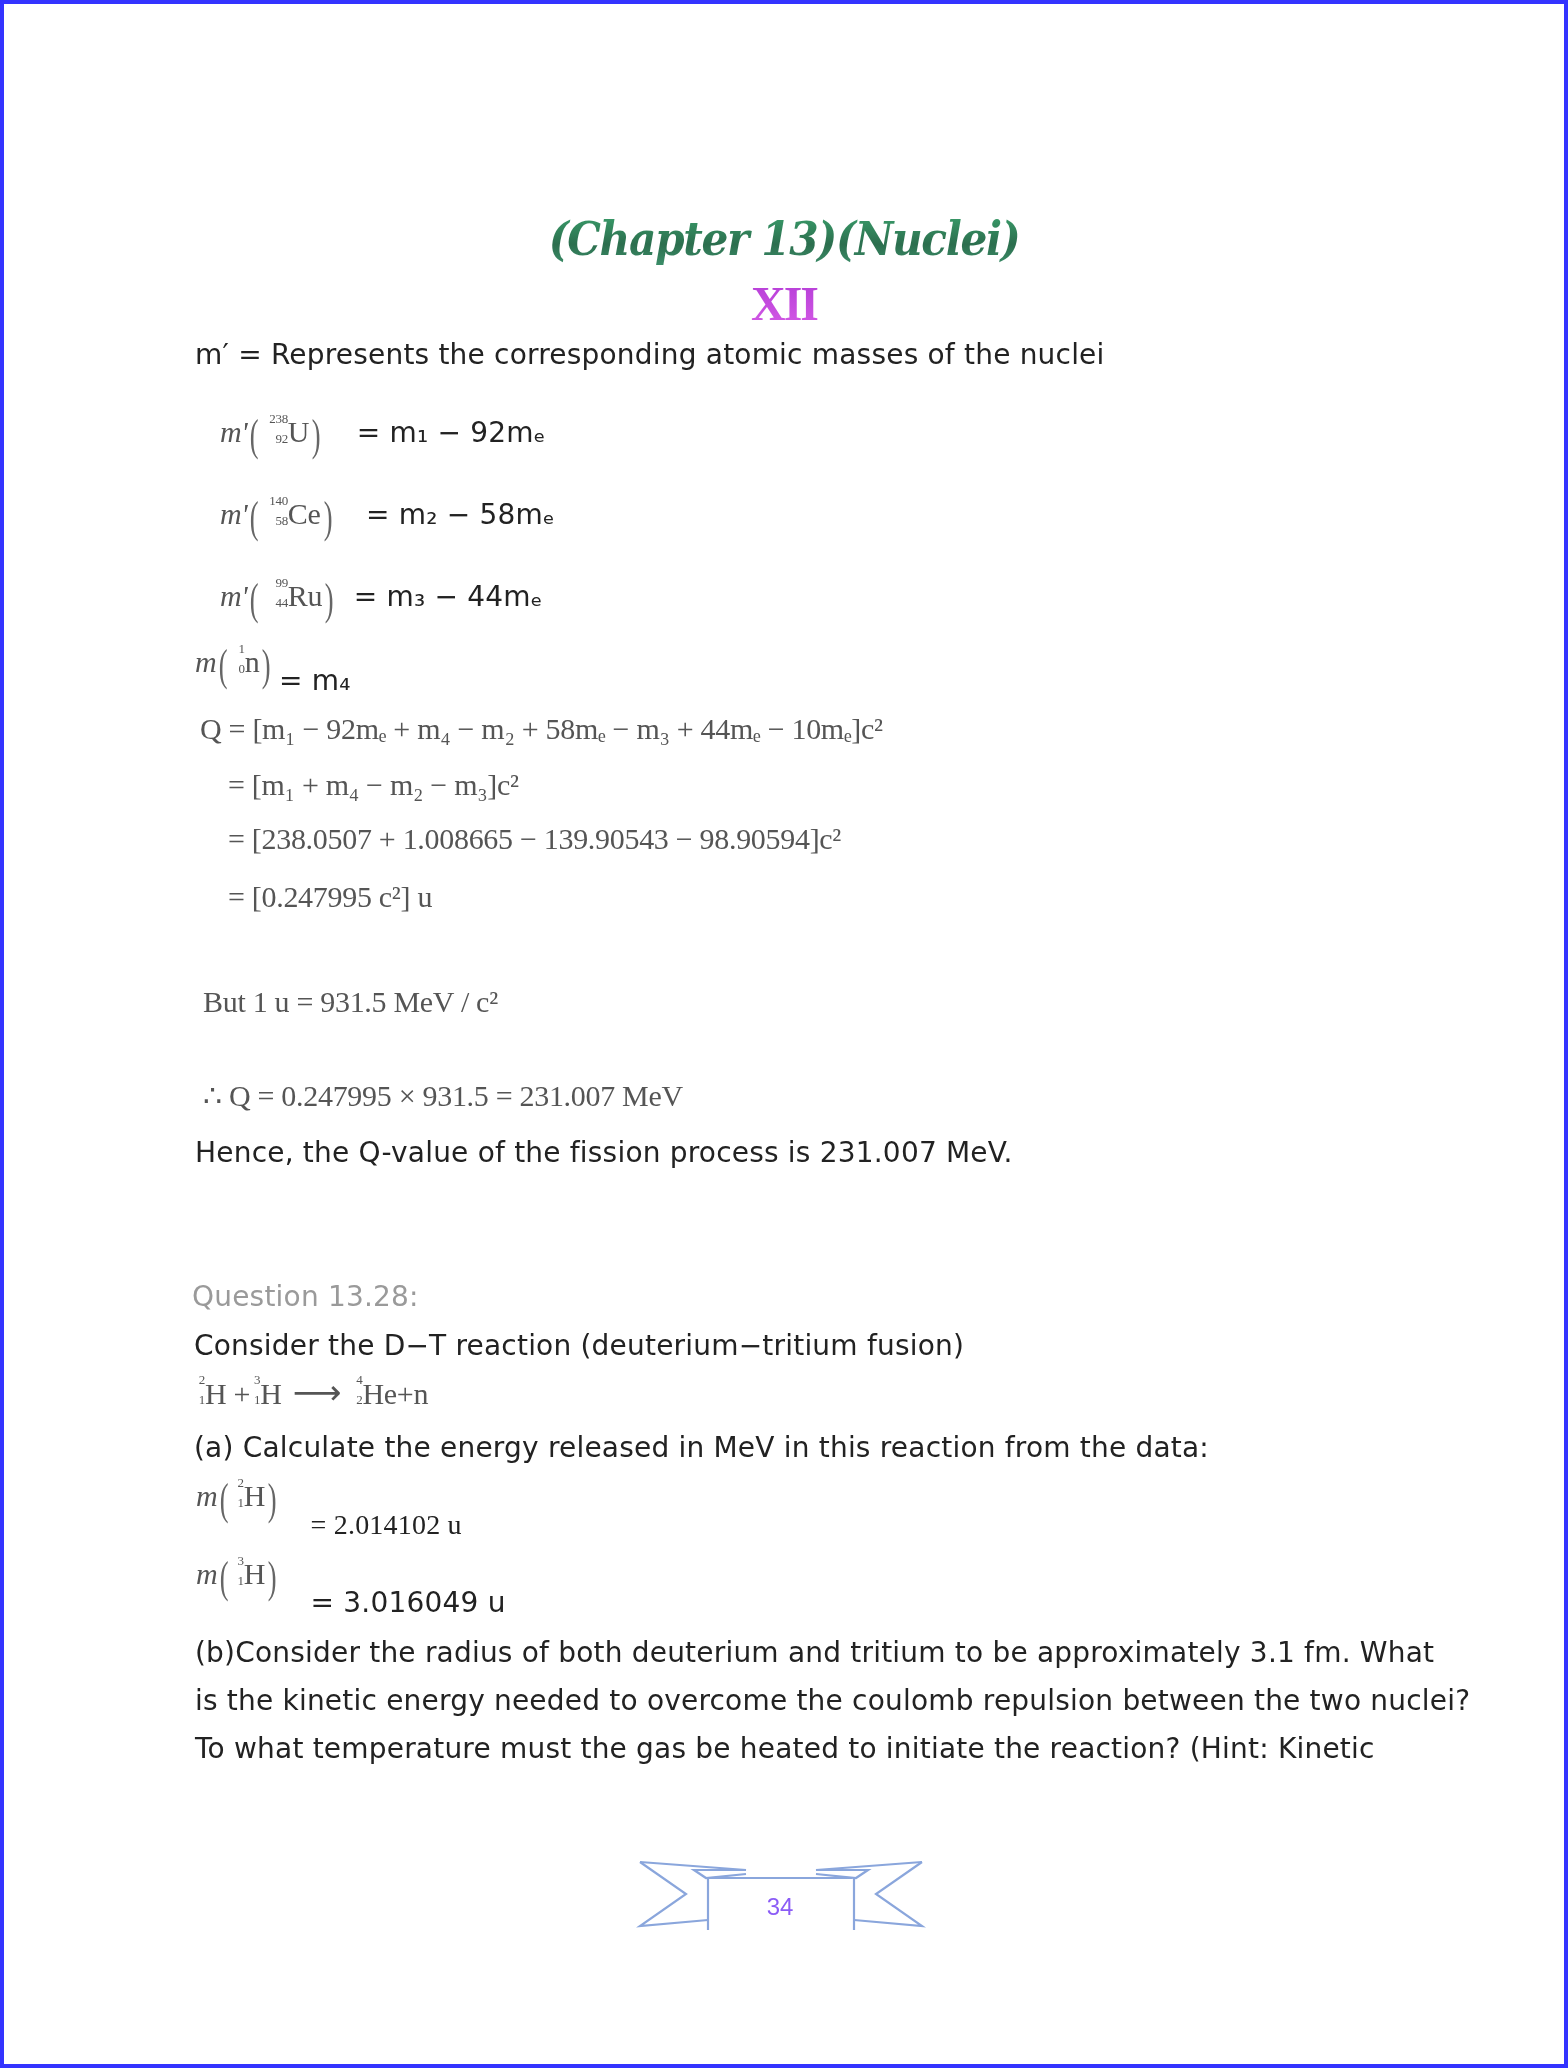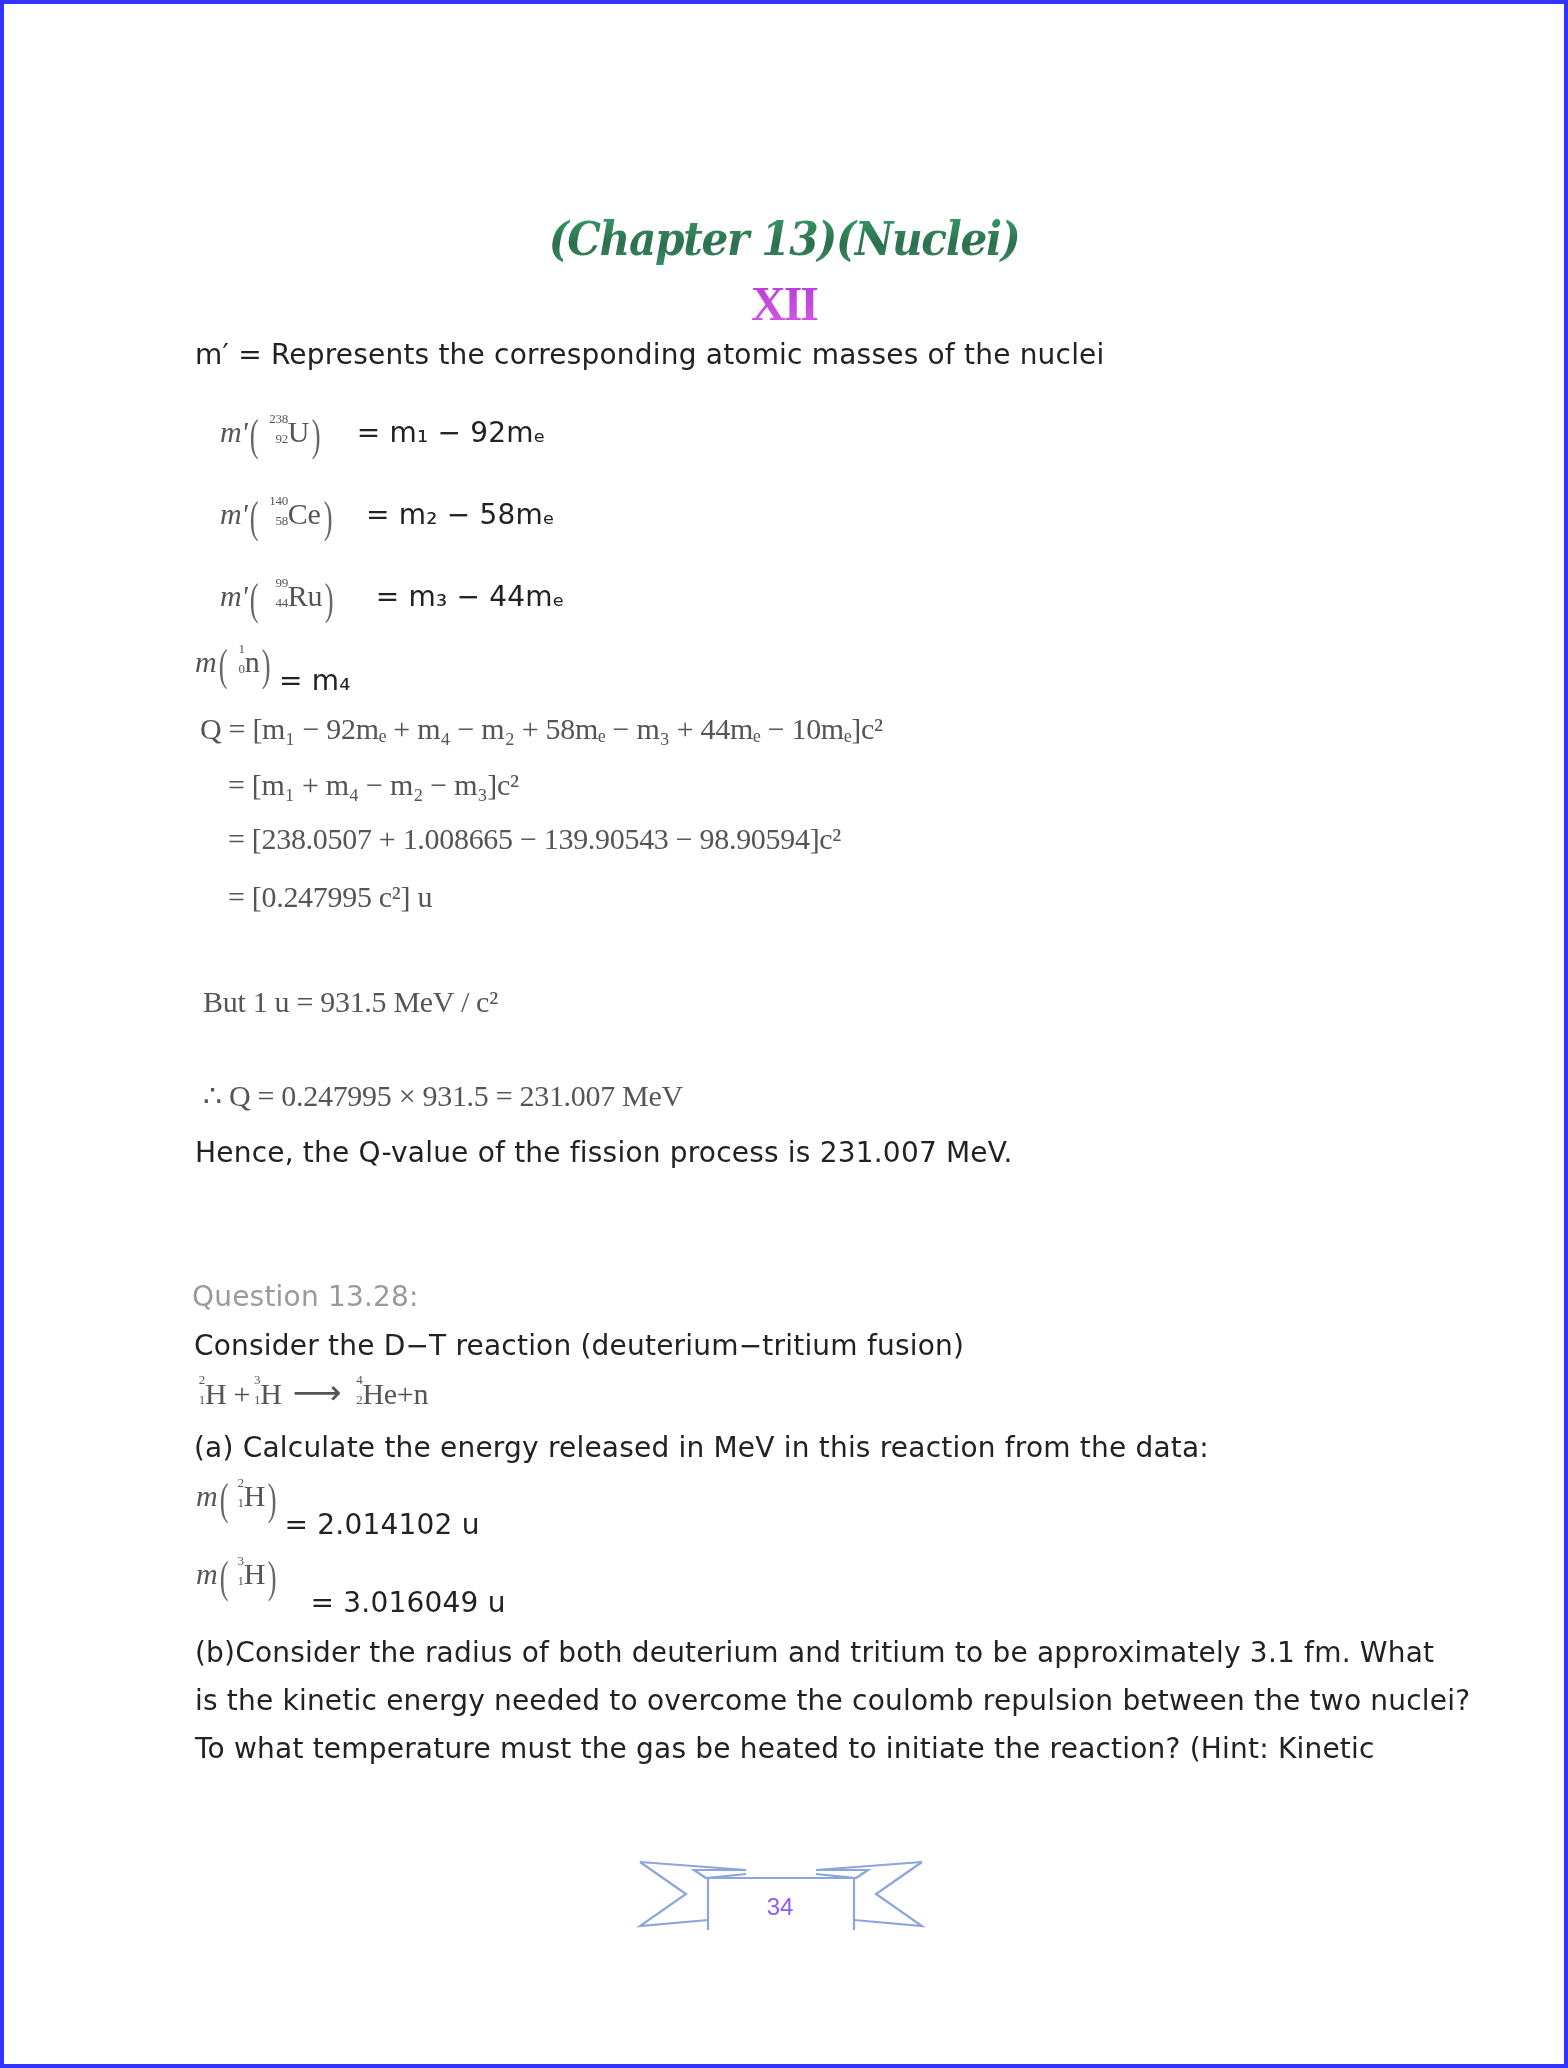--- a/index.html
+++ b/index.html
@@ -63,21 +63,21 @@
 <div class="abs" style="left:220px; top:410px;">
   <span class="math"><i>m'</i><span class="paren">(</span><span class="iso" style="width:26px;height:20px;"><span class="sup">238</span><span class="sub">92</span></span><span>U</span><span class="paren">)</span></span>
   <span class="txt" style="margin-left:28px;">= m₁ − 92mₑ</span>
 </div>
 <div class="abs" style="left:220px; top:492px;">
   <span class="math"><i>m'</i><span class="paren">(</span><span class="iso" style="width:26px;height:20px;"><span class="sup">140</span><span class="sub">58</span></span><span>Ce</span><span class="paren">)</span></span>
   <span class="txt" style="margin-left:26px;">= m₂ − 58mₑ</span>
 </div>
 <div class="abs" style="left:220px; top:574px;">
   <span class="math"><i>m'</i><span class="paren">(</span><span class="iso" style="width:26px;height:20px;"><span class="sup">99</span><span class="sub">44</span></span><span>Ru</span><span class="paren">)</span></span>
-  <span class="txt" style="margin-left:34px;">= m₃ − 44mₑ</span>
+  <span class="txt" style="margin-left:12px;">= m₃ − 44mₑ</span>
 </div>
 <div class="abs" style="left:195px; top:640px;">
   <span class="math"><i>m</i><span class="paren">(</span><span class="iso" style="width:14px;height:20px;"><span class="sup">1</span><span class="sub">0</span></span><span>n</span><span class="paren">)</span></span>
   <span class="txt" style="position:relative; top:18px;">= m₄</span>
 </div>
 
 <div class="abs math" style="left:200px; top:712px;">Q = [m₁ − 92mₑ + m₄ − m₂ + 58mₑ − m₃ + 44mₑ − 10mₑ]c²</div>
 <div class="abs math" style="left:228px; top:768px;">= [m₁ + m₄ − m₂ − m₃]c²</div>
 <div class="abs math" style="left:228px; top:822px;">= [238.0507 + 1.008665 − 139.90543 − 98.90594]c²</div>
 <div class="abs math" style="left:228px; top:880px;">= [0.247995 c²] u</div>
@@ -93,21 +93,21 @@
   <span class="iso" style="width:10px;height:20px;"><span class="sup">2</span><span class="sub">1</span></span><span>H</span>
   <span>+</span><span class="iso" style="width:10px;height:20px;"><span class="sup">3</span><span class="sub">1</span></span><span>H</span>
   <span style="font-size:34px; margin:0 4px;">⟶</span>
   <span class="iso" style="width:10px;height:20px;"><span class="sup">4</span><span class="sub">2</span></span><span>He</span><span>+</span><span>n</span>
 </div>
 
 <div class="abs txt" style="left:194px; top:1431px;">(a) Calculate the energy released in MeV in this reaction from the data:</div>
 
 <div class="abs" style="left:196px; top:1474px;">
   <span class="math"><i>m</i><span class="paren">(</span><span class="iso" style="width:12px;height:20px;"><span class="sup">2</span><span class="sub">1</span></span><span>H</span><span class="paren">)</span></span>
-  <span class="txt" style="position:relative; top:28px; ">= 2.014102 u</span>
+  <span class="txt" style="position:relative; top:28px; margin-left:26px;font-family:Liberation Serif, serif;">= 2.014102 u</span>
 </div>
 <div class="abs" style="left:196px; top:1552px;">
   <span class="math"><i>m</i><span class="paren">(</span><span class="iso" style="width:12px;height:20px;"><span class="sup">3</span><span class="sub">1</span></span><span>H</span><span class="paren">)</span></span>
   <span class="txt" style="position:relative; top:28px; margin-left:26px;">= 3.016049 u</span>
 </div>
 
 <div class="abs txt just" style="left:195px; top:1636px;">(b)Consider the radius of both deuterium and tritium to be approximately 3.1 fm. What</div>
 <div class="abs txt just" style="left:195px; top:1684px;">is the kinetic energy needed to overcome the coulomb repulsion between the two nuclei?</div>
 <div class="abs txt just" style="left:195px; top:1732px;">To what temperature must the gas be heated to initiate the reaction? (Hint: Kinetic</div>
 

